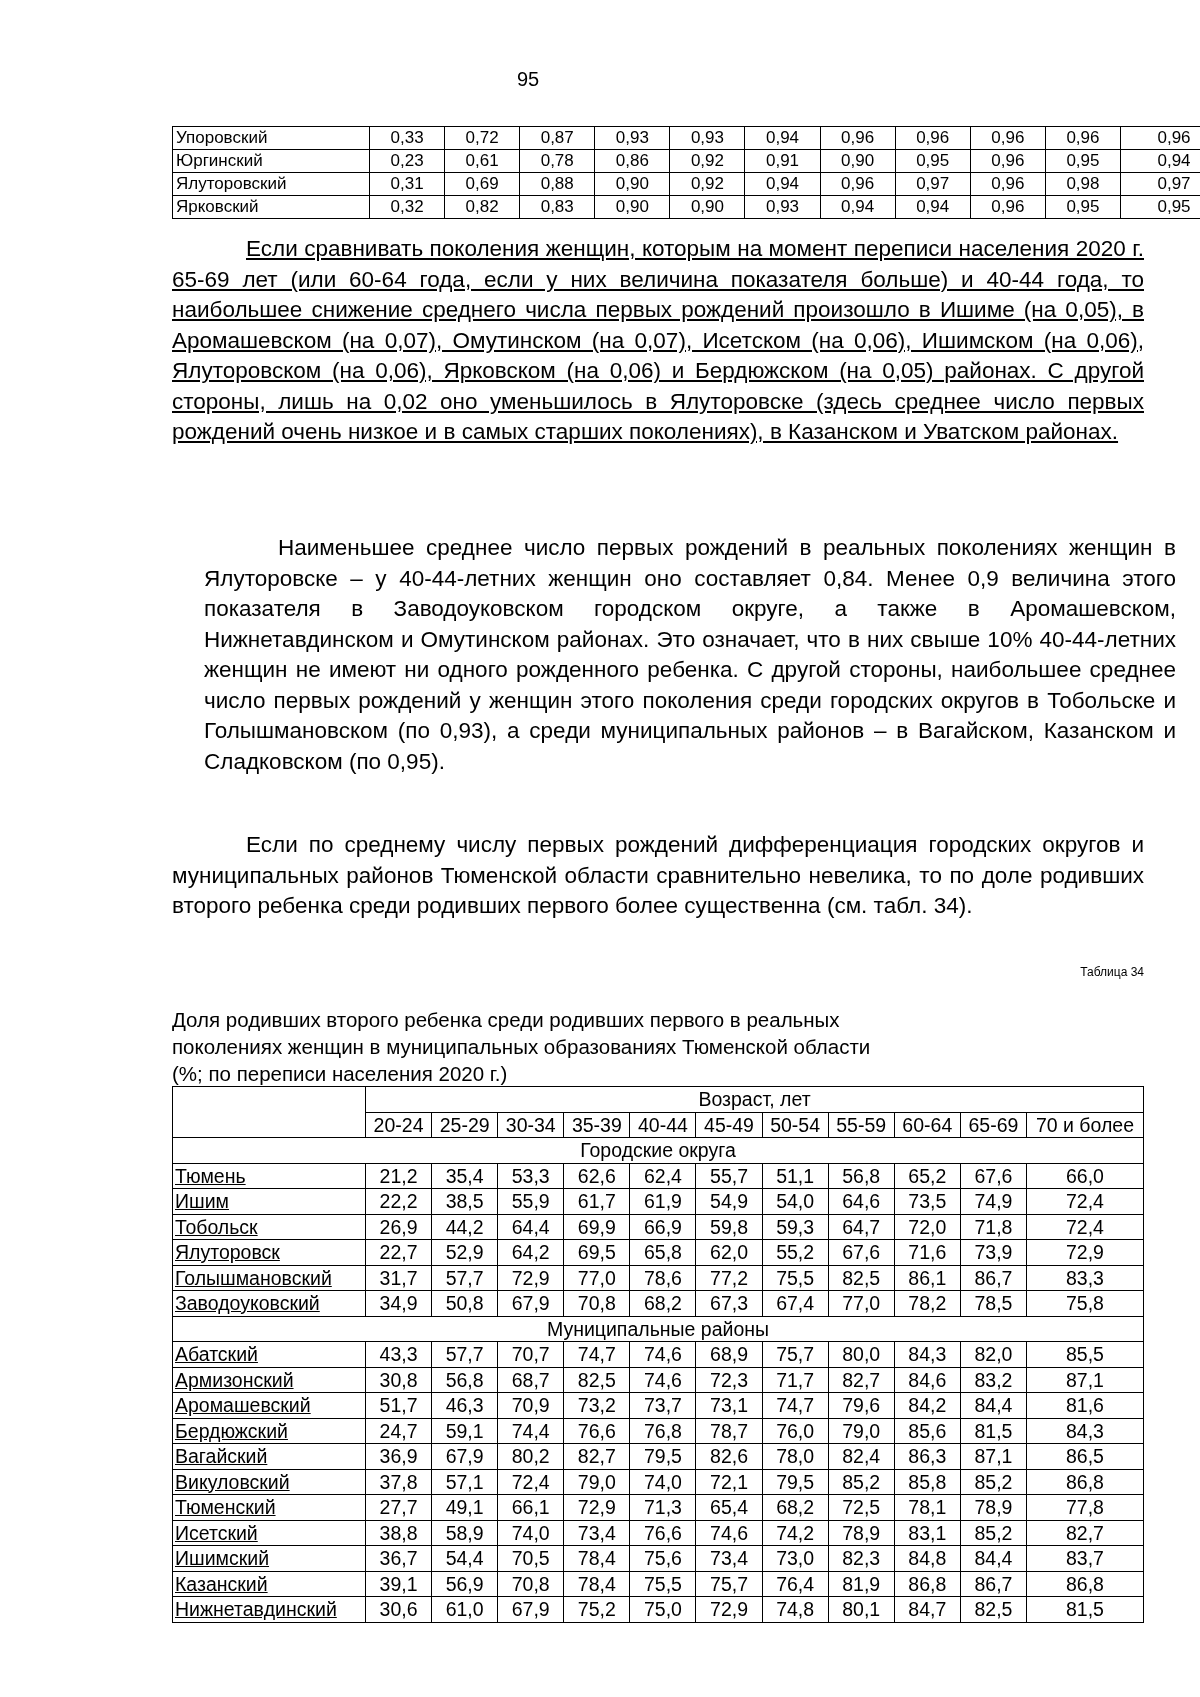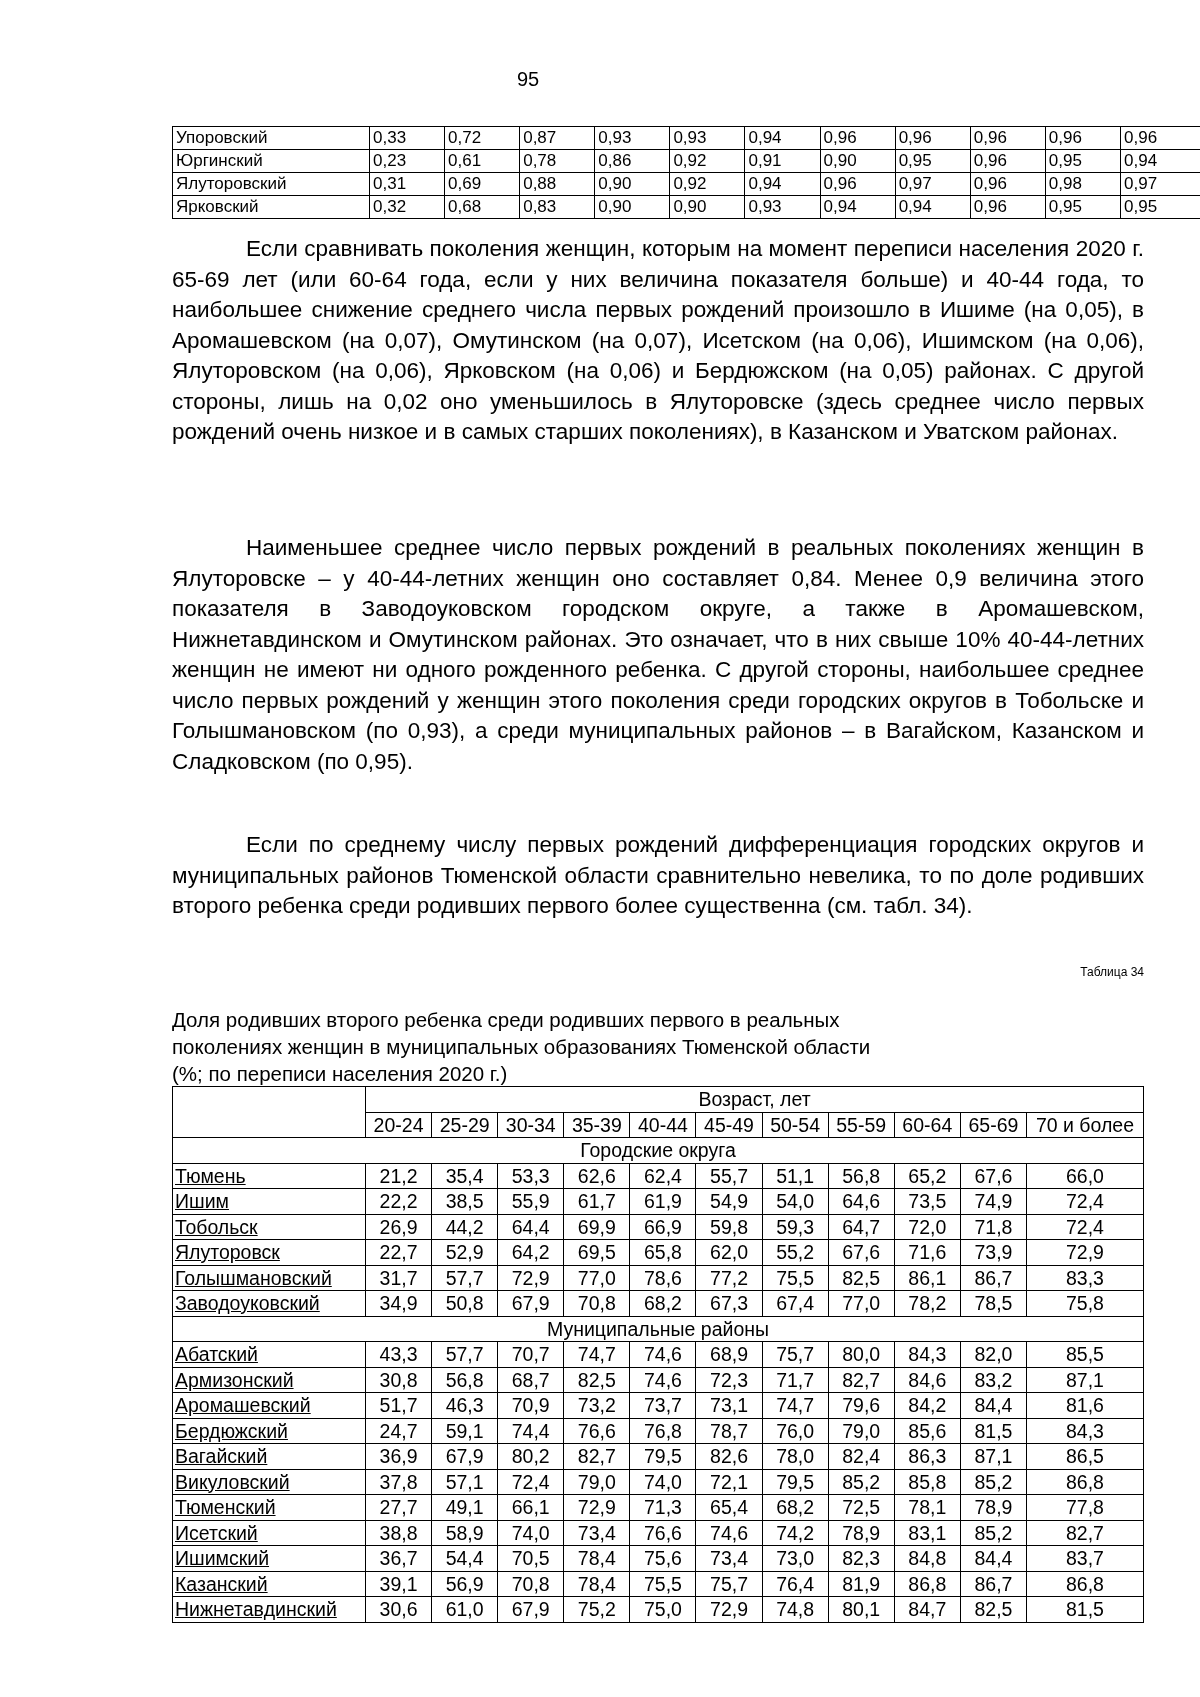--- a/index.html
+++ b/index.html
@@ -1,27 +1,27 @@
 <!DOCTYPE html>
 <html><head>
 <meta charset="utf-8">
 <style>
   html, body { margin: 0; padding: 0; background: #ffffff; }
   body { width: 1200px; height: 1697px; position: relative; font-family: "Liberation Sans", sans-serif; color: #000; }
   .page-number { position: absolute; top: 68px; left: 0; width: 1056px; text-align: center; font-size: 20px; }
   table { border-collapse: collapse; font-family: "Liberation Sans", sans-serif; }
   td, th { border: 1px solid #000; padding: 0 3px; font-weight: normal; }
   .t1 { position: absolute; left: 172px; top: 126px; width: 1056px; font-size: 17px; }
-  .t1 td { height: 22px; line-height: 22px; }
+  .t1 td { height: 22px; line-height: 22px; text-align: center; }
   .t1 td.name { text-align: left; width: 190px; }
   .t1 td.last { width: 100px; }
   .text { position: absolute; left: 172px; width: 972px; font-size: 22.5px; line-height: 30.5px; text-align: justify; }
   .text p { margin: 0; text-indent: 74px; }
-  .p1 { top: 234px; }
-  .p2 { top: 533px; }
+  .p1 { top: 234px; text-decoration: underline; }
+  .p2 { top: 533px; margin-left: 32px; }
   .p3 { top: 830px; }
   .table-label { position: absolute; top: 965px; right: 56px; font-size: 12px; }
   .caption { position: absolute; top: 1006px; left: 172px; width: 972px; text-align: left; font-size: 20.5px; line-height: 27px; }
   .caption div { }
   .t2 { position: absolute; left: 172px; top: 1086px; width: 972px; font-size: 19.5px; }
   .t2 td, .t2 th { height: 24.5px; line-height: 24.5px; text-align: center; padding: 0 2px; }
   .t2 td.name { text-align: left; width: 188px; text-decoration: underline; }
   .t2 .section td { text-align: center; }
   .t2 td.last, .t2 th.last { width: 112px; margin-left: 16px; }
 </style>
@@ -70,21 +70,21 @@
         <td>0,94</td>
         <td>0,96</td>
         <td>0,97</td>
         <td>0,96</td>
         <td>0,98</td>
         <td class="last">0,97</td>
       </tr>
       <tr>
         <td class="name">Ярковский</td>
         <td>0,32</td>
-        <td>0,68</td>
+        <td>0,82</td>
         <td>0,83</td>
         <td>0,90</td>
         <td>0,90</td>
         <td>0,93</td>
         <td>0,94</td>
         <td>0,94</td>
         <td>0,96</td>
         <td>0,95</td>
         <td class="last">0,95</td>
       </tr>

